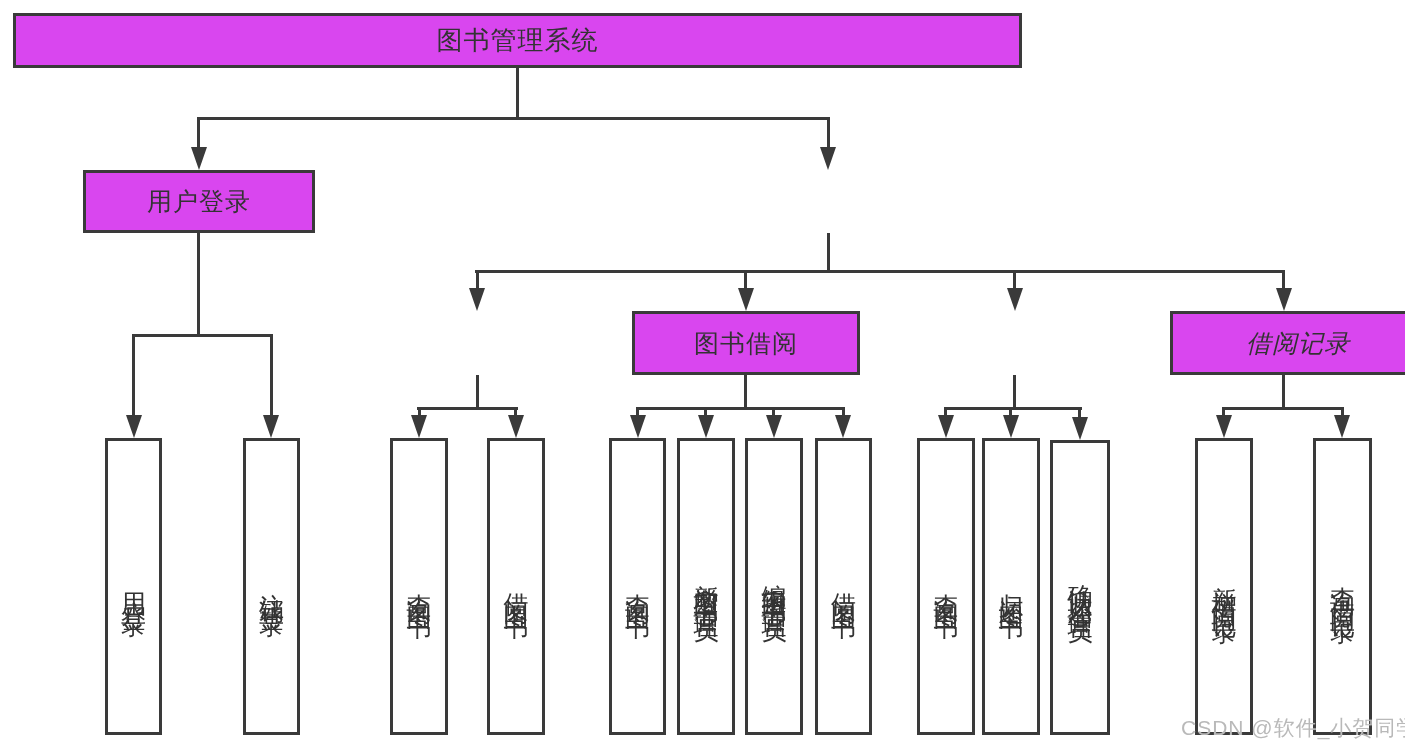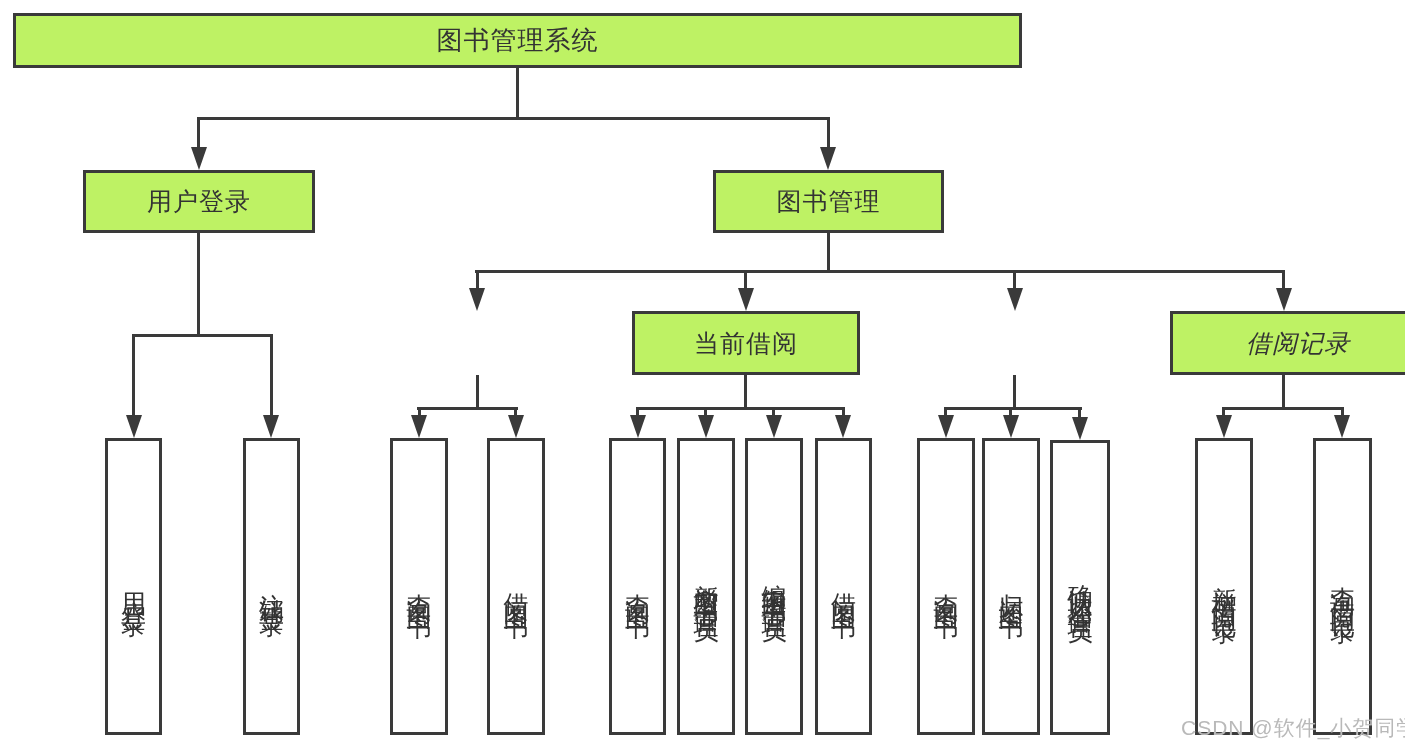--- a/index.html
+++ b/index.html
@@ -1,21 +1,21 @@
 <!DOCTYPE html>
 <html><head>
 <meta charset="utf-8">
 <style>
   html,body{margin:0;padding:0;background:#ffffff;}
   .canvas{
     position:relative;width:1405px;height:747px;background:#ffffff;overflow:hidden;
     font-family:"Liberation Sans", sans-serif;color:#333333;
   }
   .nodeH{
-    position:absolute;box-sizing:border-box;border:3px solid #3a3a3a;background:#bef264;
+    position:absolute;box-sizing:border-box;border:3px solid #3a3a3a;background:#d946ef;
     display:flex;align-items:center;justify-content:center;
     font-size:25px;color:#333333;letter-spacing:1px;white-space:nowrap;
   }
   .nodeH.title{font-size:26px;}
   .nodeV{
     position:absolute;box-sizing:border-box;border:3px solid #3a3a3a;background:#ffffff;
     display:flex;align-items:center;justify-content:center;
     writing-mode:vertical-rl;text-orientation:mixed;
     font-size:25px;color:#333333;letter-spacing:7px;line-height:1;
   }
@@ -33,23 +33,22 @@
   }
 </style>
 </head>
 <body>
 
 <div class="canvas">
 
   <div class="nodeH title" style="left:13px;top:13px;width:1009px;height:55px;">图书管理系统</div>
 
   <div class="nodeH" style="left:83px;top:170px;width:232px;height:63px;">用户登录</div>
-  <div class="nodeH" style="left:713px;top:170px;width:231px;height:63px;">图书管理</div>
 
-  <div class="nodeH" style="left:632px;top:311px;width:228px;height:64px;">当前借阅</div>
+  <div class="nodeH" style="left:632px;top:311px;width:228px;height:64px;">图书借阅</div>
   <div class="nodeH" style="left:1170px;top:311px;width:256px;height:64px;font-style:italic;">借阅记录</div>
 
   <div class="nodeV" style="left:105px;top:438px;width:57px;height:297px;">用户登录</div>
   <div class="nodeV" style="left:243px;top:438px;width:57px;height:297px;">注销登录</div>
 
   <div class="nodeV" style="left:390px;top:438px;width:58px;height:297px;">查询图书</div>
   <div class="nodeV" style="left:487px;top:438px;width:58px;height:297px;">借阅图书</div>
 
   <div class="nodeV" style="left:609px;top:438px;width:57px;height:297px;">查询图书</div>
   <div class="nodeV" style="left:677px;top:438px;width:58px;height:297px;letter-spacing:5px;">新增图书（管理员）</div>

